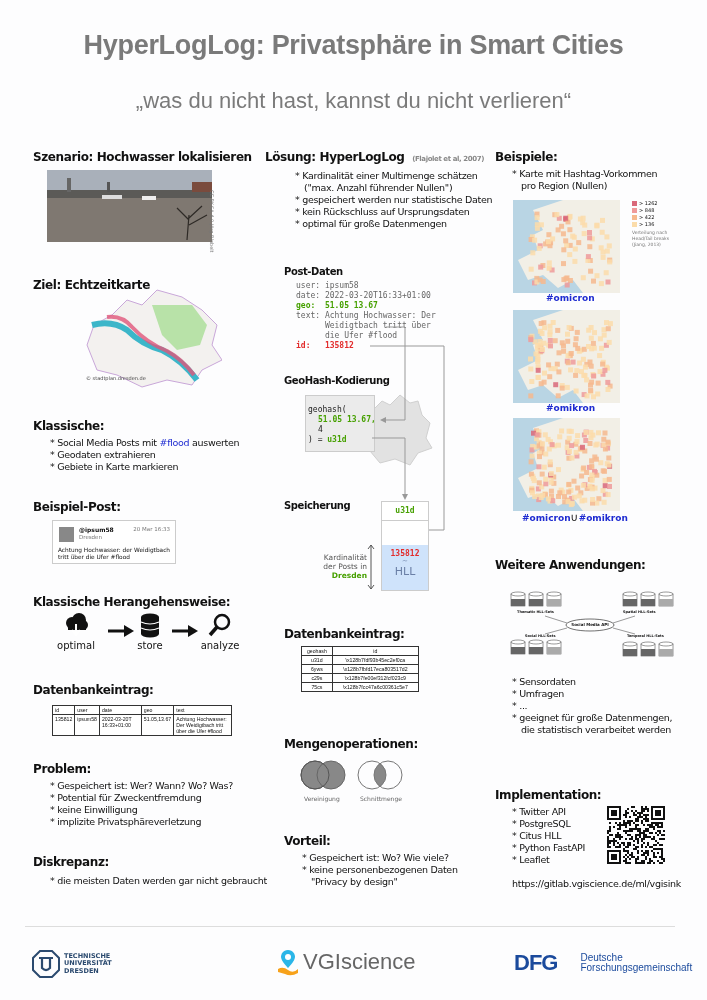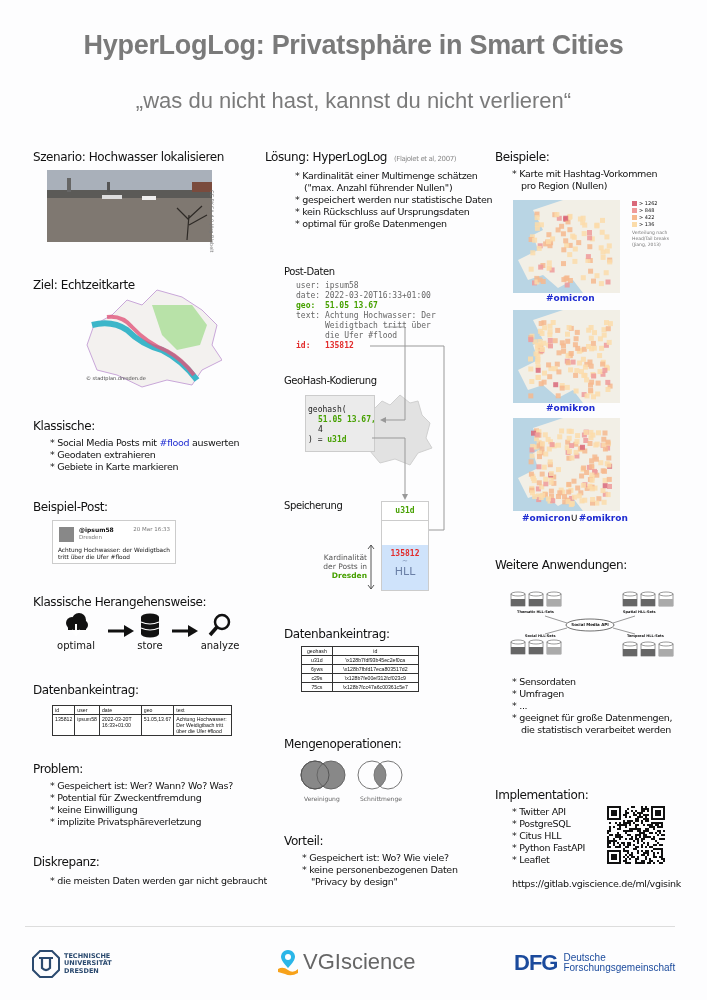--- a/index.html
+++ b/index.html
@@ -1,20 +1,20 @@
 <!DOCTYPE html>
 <html><head>
 <meta charset="utf-8">
 <style>
   html,body{margin:0;padding:0;background:#fdfdfe;}
   body{width:707px;height:1000px;position:relative;overflow:hidden;font-family:"DejaVu Sans",sans-serif;color:#111;}
   .abs{position:absolute;}
   .title{left:0;width:707px;top:30px;text-align:center;font-family:"Liberation Sans",sans-serif;font-weight:bold;font-size:27px;color:#7a7a7a;letter-spacing:-0.3px;}
   .subtitle{left:0;width:707px;top:88px;text-align:center;font-family:"Liberation Sans",sans-serif;font-size:22px;color:#7a7a7a;}
-  h3{margin:0;font-weight:normal;font-size:12px;font-family:"DejaVu Sans",sans-serif;letter-spacing:-0.4px;position:absolute;white-space:nowrap;}
+  h3{margin:0;font-weight:bold;font-size:12px;font-family:"DejaVu Sans",sans-serif;letter-spacing:-0.4px;position:absolute;white-space:nowrap;}
   .small-h{font-size:10px;}
   ul.bul{list-style:none;margin:0;padding:0;position:absolute;font-size:9.5px;line-height:12px;letter-spacing:-0.3px;white-space:nowrap;}
   ul.bul li{padding-left:9px;text-indent:-9px;}
   ul.bul li::before{content:"* ";}
   ul.bul li.cont{padding-left:9px;text-indent:0;}
   ul.bul li.cont::before{content:"";}
   .blue{color:#1e2bd1;}
   .green{color:#46a000;}
   .red{color:#e22b2b;}
   .cite{font-size:7px;color:#888;}
@@ -1100,19 +1100,19 @@
   </div>
 </div>
 <div class="abs logo-vgi" style="display:flex;align-items:center;gap:4px;">
   <svg width="22" height="28" viewBox="0 0 22 28">
     <path d="M11 2 C6 2 4 6 4 9 C4 13 11 20 11 20 C11 20 18 13 18 9 C18 6 16 2 11 2 Z" fill="#2bb6e8"></path>
     <circle cx="11" cy="9" r="3" fill="#fff"></circle>
     <path d="M1 21 Q6 18 11 22 Q16 26 21 21 L21 25 Q14 29 8 26 L1 24 Z" fill="#f7a21b"></path>
   </svg>
   <span style="font-family:'Liberation Sans',sans-serif;font-size:22px;color:#666;">VGIscience</span>
 </div>
-<div class="abs logo-dfg" style="display:flex;align-items:center;gap:6px;">
+<div class="abs logo-dfg" style="display:flex;align-items:center;gap:23px;">
   <span style="font-family:'Liberation Sans',sans-serif;font-weight:bold;font-size:22px;color:#1b4a9c;letter-spacing:-1px;">DFG</span>
   <div style="font-family:'Liberation Sans',sans-serif;font-size:10px;line-height:10px;color:#1b4a9c;">
     <div>Deutsche</div>
     <div>Forschungsgemeinschaft</div>
   </div>
 </div>
 
 </body></html>

